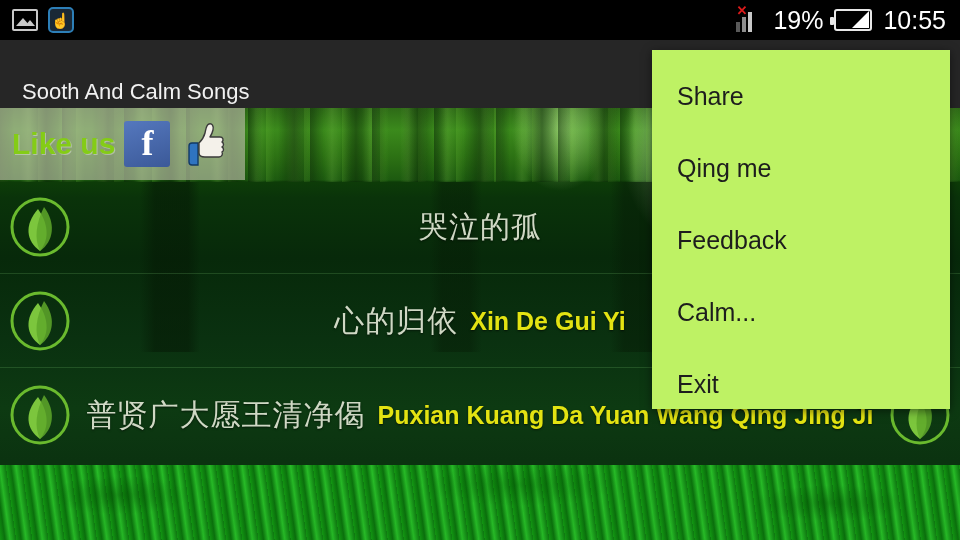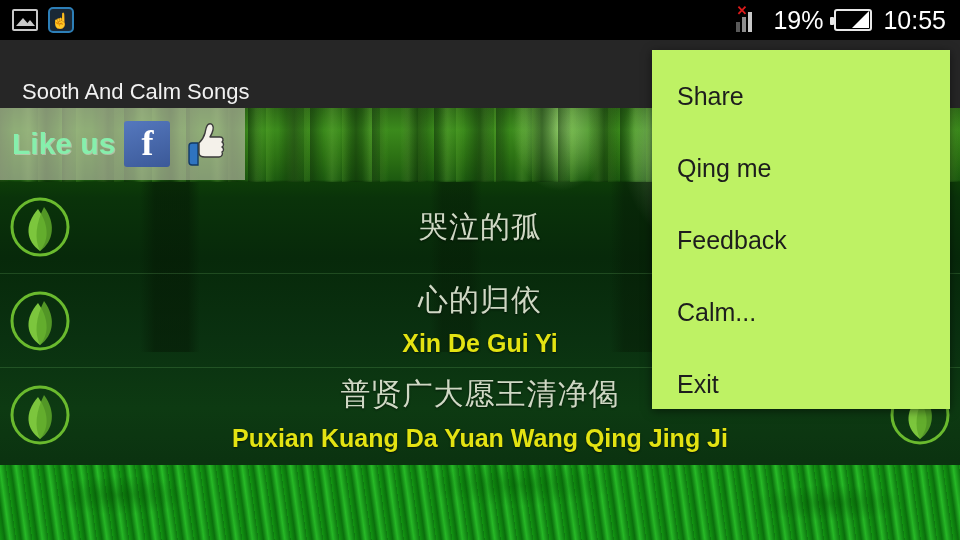--- a/index.html
+++ b/index.html
@@ -160,21 +160,21 @@
   
   .likeus {
     position: absolute; left: 0; top: 0;
     width: 245px; height: 72px;
     background: rgba(196,196,176,0.62);
     display: flex; align-items: center; gap: 9px;
     padding-left: 12px;
     z-index: 6;
   }
   .likeus-text {
-    color: #86efac; font-size: 30px; font-weight: bold;
+    color: #84cc16; font-size: 30px; font-weight: bold;
     text-shadow: 1px 1px 0 rgba(255,255,255,0.35);
   }
   .fb-icon {
     width: 46px; height: 46px;
     background: linear-gradient(160deg, #5578be, #3b5998);
     border-radius: 3px;
     color: #fff; font-size: 36px; font-weight: bold;
     font-family: "Liberation Serif", serif;
     display: flex; align-items: center; justify-content: center;
     line-height: 1; padding-bottom: 3px;
@@ -195,21 +195,21 @@
     border-bottom: 1px solid rgba(120,190,110,0.22);
   }
   .song-row:last-child { border-bottom: none; }
   .leaf {
     flex: 0 0 auto; width: 64px; height: 64px; margin-left: 8px;
   }
   .leaf.right { margin-left: 0; margin-right: 8px; }
   .song-text {
     flex: 1 1 auto;
     text-align: center;
-    display: flex; flex-direction: column; align-items: center;
+    display: flex; flex-direction: row; align-items: center;
     justify-content: center;
     gap: 12px;
   }
   .song-cn {
     color: #cfd8c4; font-size: 30px; letter-spacing: 1px;
     font-family: "DejaVu Sans", sans-serif;
     text-shadow: 0 1px 2px rgba(0,0,0,0.55);
     line-height: 1.12;
   }
   .song-py {

